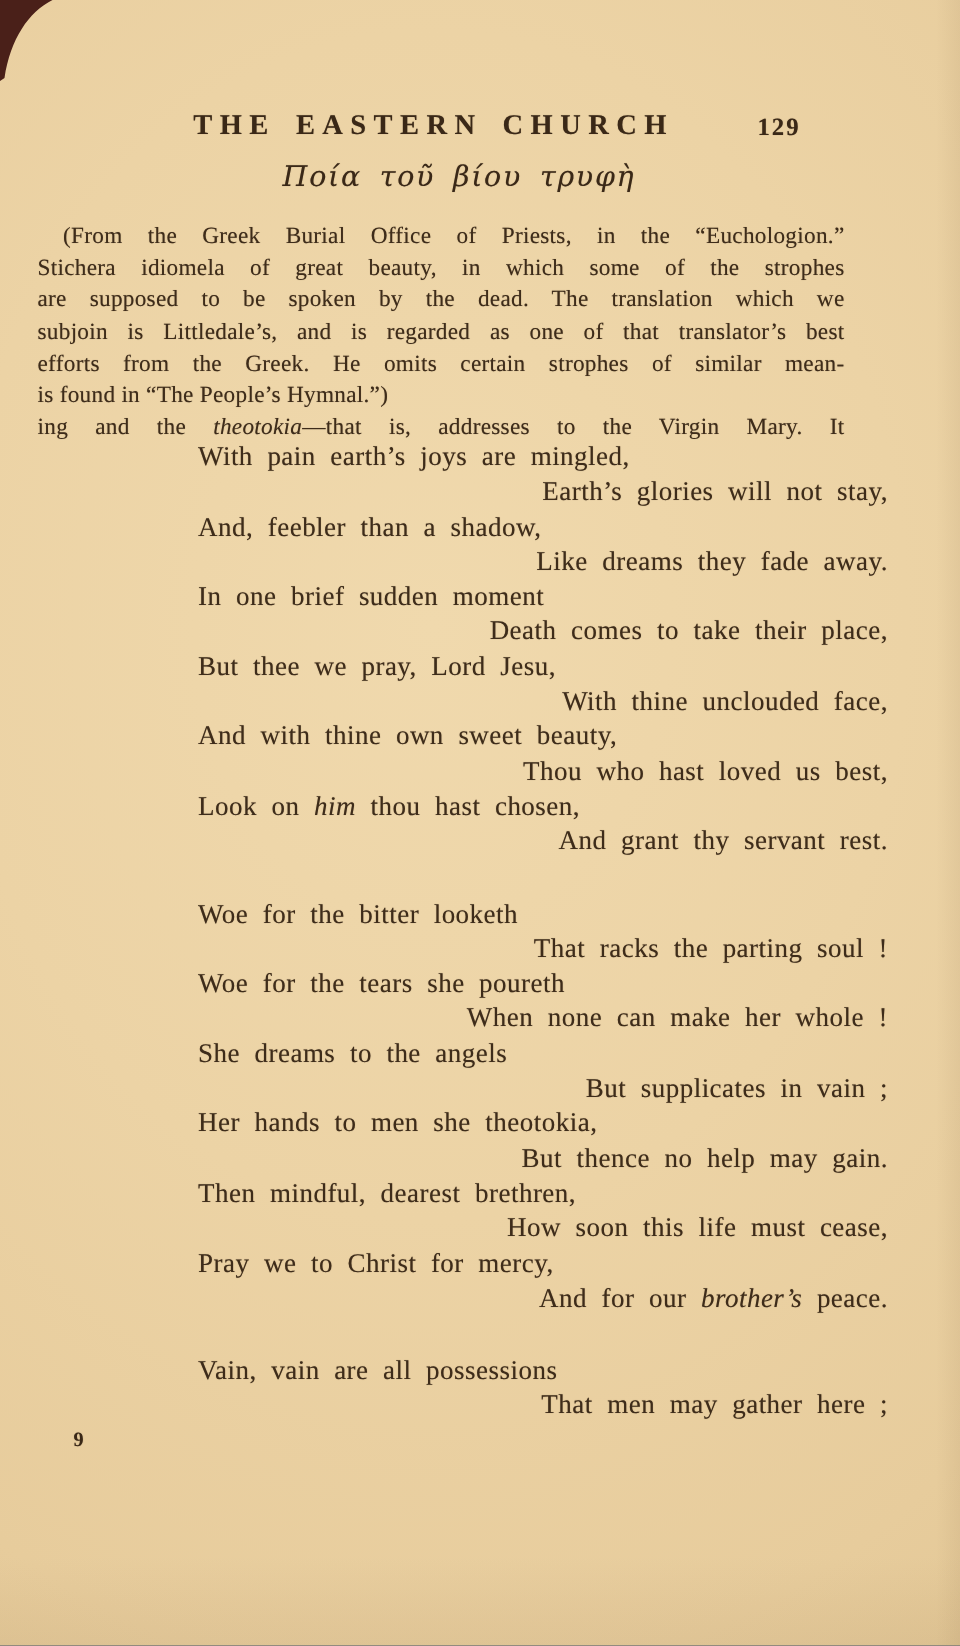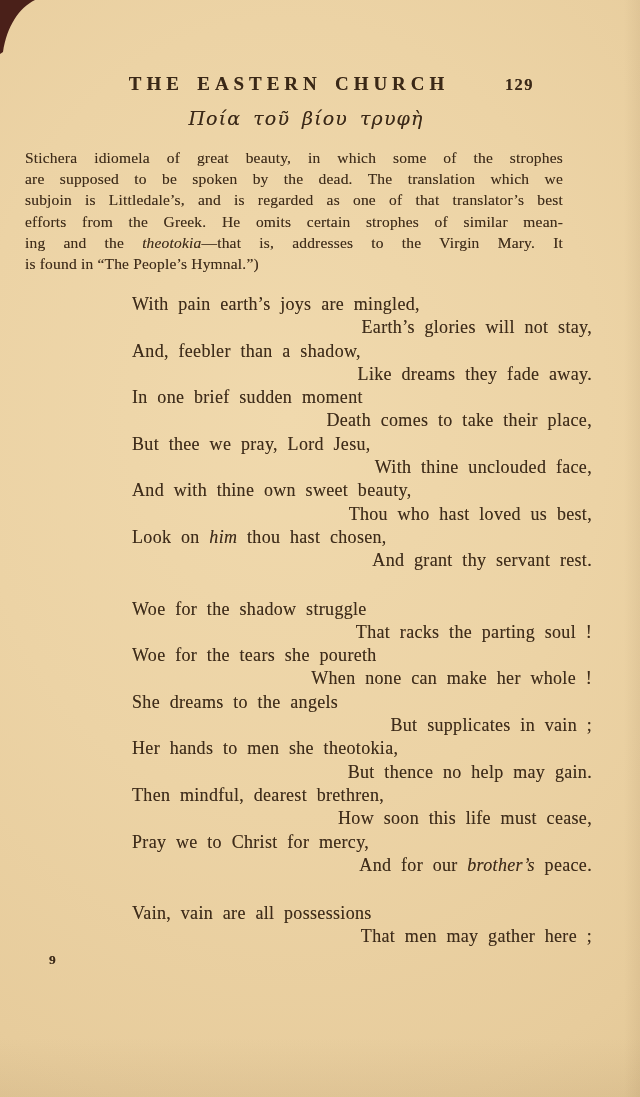--- a/index.html
+++ b/index.html
@@ -72,45 +72,46 @@
   <div class="edge-shade"></div>
   <div class="bottom-shade"></div>
 
   <div class="running-title ink">THE EASTERN CHURCH</div>
 
   <div class="page-number ink">129</div>
 
   <div class="greek-title ink">Ποία τοῦ βίου τρυφὴ</div>
 
   <div class="intro ink">
+      <div class="intro-line indent">(From the Greek Burial Office of Priests, in the “Euchologion.”</div>
       <div class="intro-line">Stichera idiomela of great beauty, in which some of the strophes</div>
       <div class="intro-line">are supposed to be spoken by the dead.  The translation which we</div>
       <div class="intro-line">subjoin is Littledale’s, and is regarded as one of that translator’s best</div>
       <div class="intro-line">efforts from the Greek.  He omits certain strophes of similar mean-</div>
+      <div class="intro-line last">is found in “The People’s Hymnal.”)</div>
       <div class="intro-line">ing and the <i>theotokia</i>—that is, addresses to the Virgin Mary.  It</div>
-      <div class="intro-line last">is found in “The People’s Hymnal.”)</div>
     </div>
 
   <div class="poem ink">
       <div class="stanza">
         <div class="poem-line">With pain earth’s joys are mingled,</div>
         <div class="poem-line ind">Earth’s glories will not stay,</div>
         <div class="poem-line">And, feebler than a shadow,</div>
         <div class="poem-line ind">Like dreams they fade away.</div>
         <div class="poem-line">In one brief sudden moment</div>
         <div class="poem-line ind">Death comes to take their place,</div>
         <div class="poem-line">But thee we pray, Lord Jesu,</div>
         <div class="poem-line ind">With thine unclouded face,</div>
         <div class="poem-line">And with thine own sweet beauty,</div>
         <div class="poem-line ind">Thou who hast loved us best,</div>
         <div class="poem-line">Look on <i>him</i> thou hast chosen,</div>
         <div class="poem-line ind">And grant thy servant rest.</div>
       </div>
       <div class="stanza">
-        <div class="poem-line">Woe for the shadow struggle</div>
+        <div class="poem-line">Woe for the bitter looketh</div>
         <div class="poem-line ind">That racks the parting soul !</div>
         <div class="poem-line">Woe for the tears she poureth</div>
         <div class="poem-line ind">When none can make her whole !</div>
         <div class="poem-line">She dreams to the angels</div>
         <div class="poem-line ind">But supplicates in vain ;</div>
         <div class="poem-line">Her hands to men she theotokia,</div>
         <div class="poem-line ind">But thence no help may gain.</div>
         <div class="poem-line">Then mindful, dearest brethren,</div>
         <div class="poem-line ind">How soon this life must cease,</div>
         <div class="poem-line">Pray we to Christ for mercy,</div>

